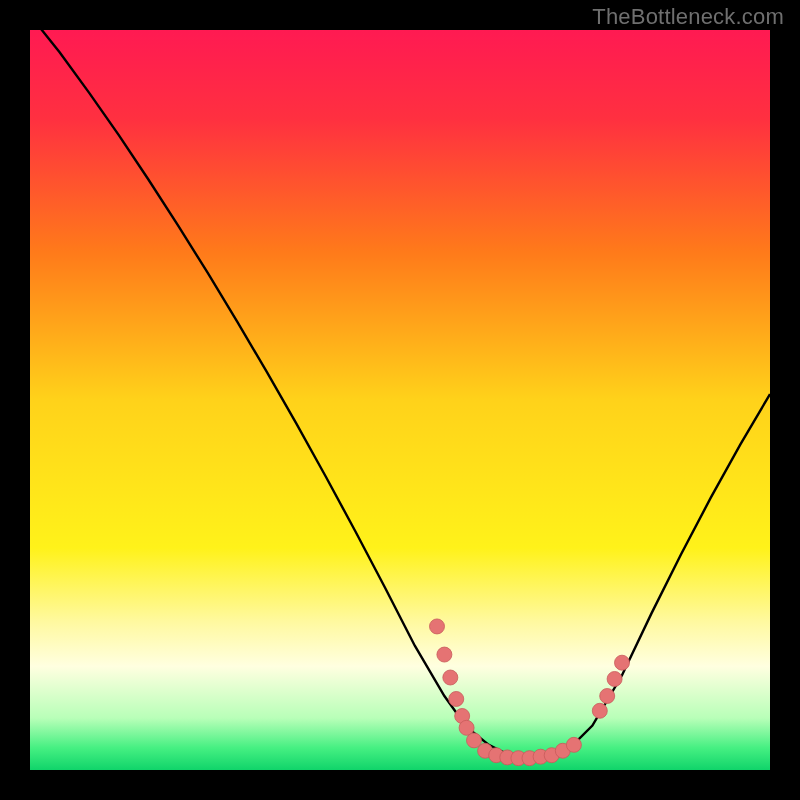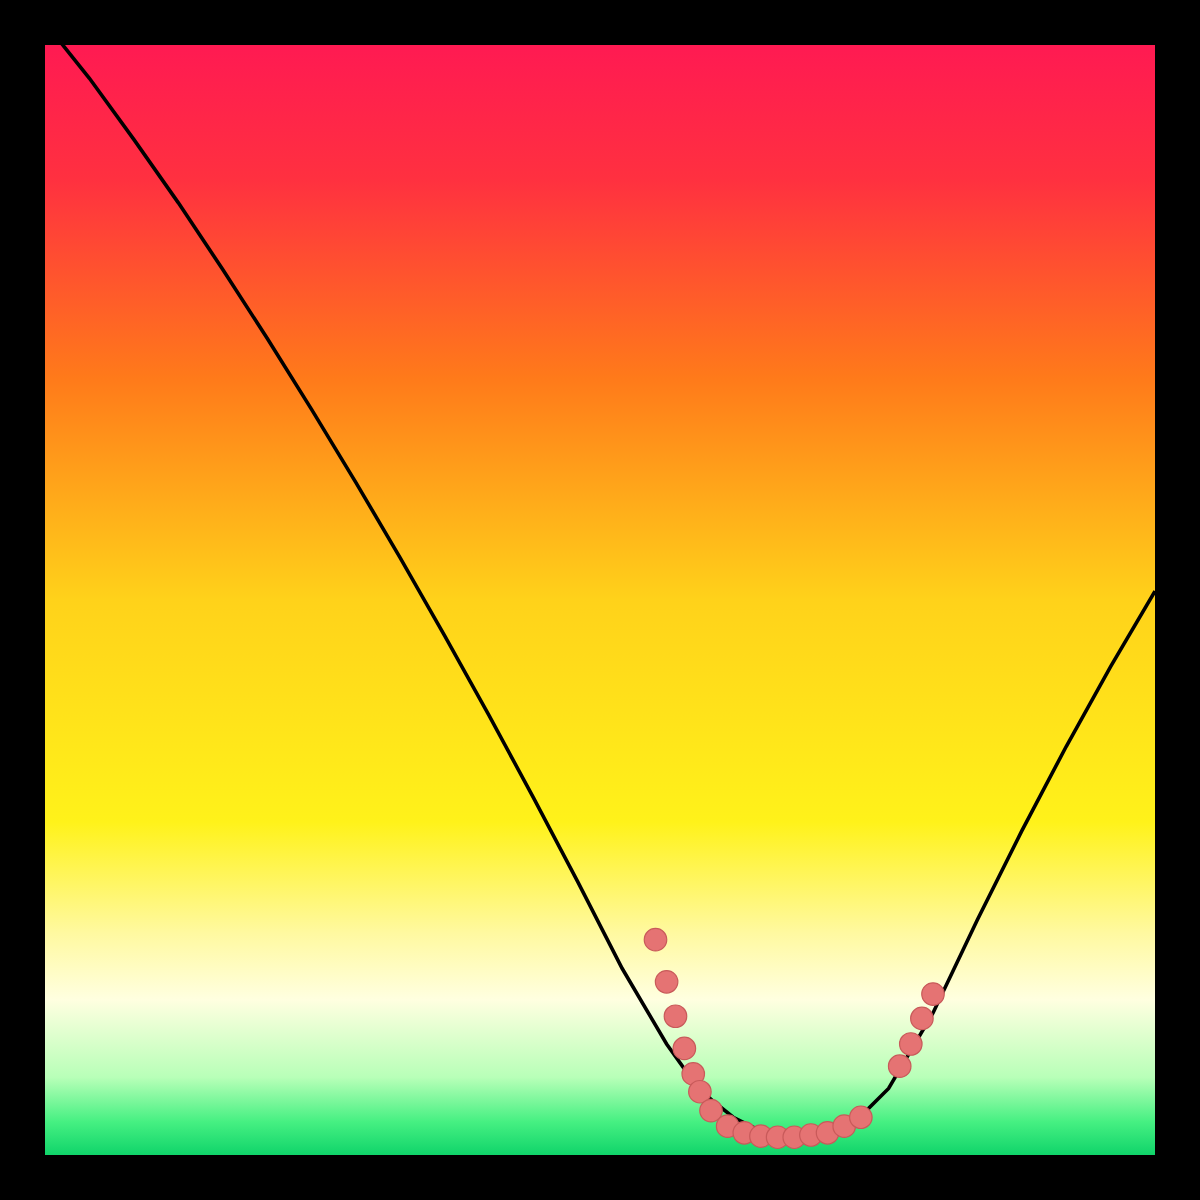--- a/index.html
+++ b/index.html
@@ -39,20 +39,21 @@
   .plot svg {
     display: block;
     width: 740px;
     height: 740px;
   }
 </style>
 </head>
 <body>
 
 <div class="frame">
+  <div class="watermark">TheBottleneck.com</div>
   <div class="plot">
     <svg viewBox="0 0 740 740">
       <defs>
         <linearGradient id="bg-grad" x1="0" y1="0" x2="0" y2="1">
             <stop offset="0%" stop-color="#ff1a52"></stop>
             <stop offset="12%" stop-color="#ff3040"></stop>
             <stop offset="30%" stop-color="#ff7a1a"></stop>
             <stop offset="50%" stop-color="#ffd21a"></stop>
             <stop offset="70%" stop-color="#fff21a"></stop>
             <stop offset="80%" stop-color="#fff9a0"></stop>

